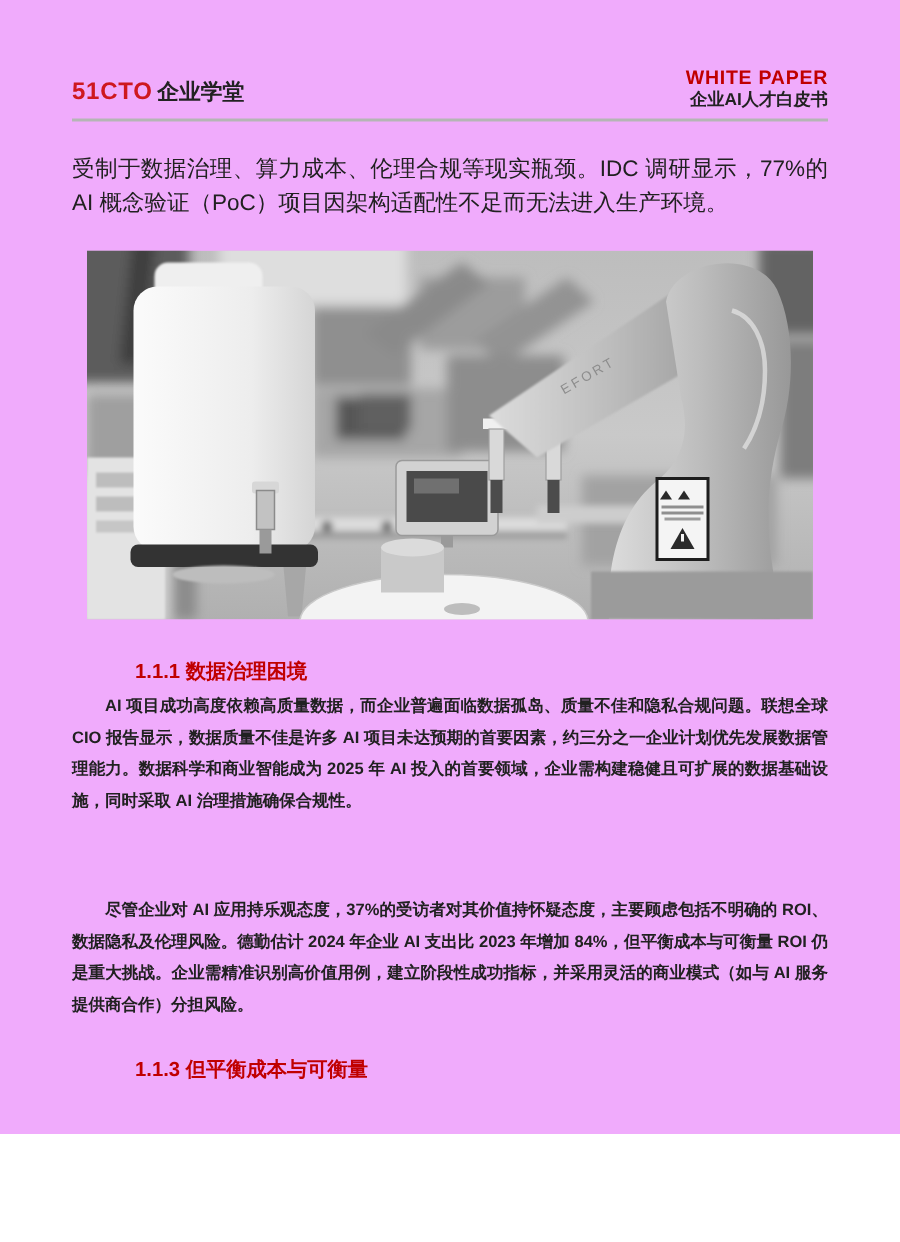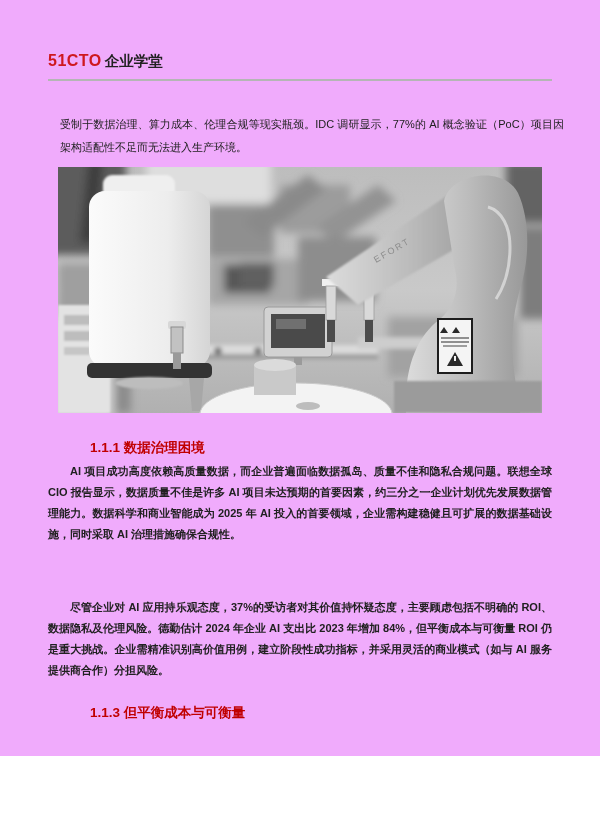--- a/index.html
+++ b/index.html
@@ -14,22 +14,22 @@
   
   .logo{position:absolute;left:48px;top:52px;white-space:nowrap;font-weight:bold;}
   .logo-brand{color:#ce181e;font-size:16px;letter-spacing:0.5px;}
   .logo-suffix{color:#222222;font-size:14.5px;margin-left:3px;}
   .header-right{position:absolute;right:48px;top:45px;text-align:right;line-height:1.15;}
   .wp-title{color:#c00000;font-size:13px;font-weight:bold;letter-spacing:0.5px;}
   .wp-sub{color:#222222;font-size:11.5px;font-weight:bold;margin-top:1px;}
   .header-rule{position:absolute;left:48px;right:48px;top:79px;height:2px;background:#b5b5b5;}
   
   .intro{
-    position:absolute;left:48px;top:101px;width:504px;margin:12px;
-    font-size:11px;line-height:23px;text-align:justify;color:#212121;
+    position:absolute;left:48px;top:101px;width:504px;margin:0;
+    font-size:15px;line-height:23px;text-align:justify;color:#212121;
   }
   .sec-h{
     position:absolute;left:80px;margin:10px;
     font-size:13.5px;font-weight:bold;color:#c00000;white-space:nowrap;
   }
   .sec-p{
     position:absolute;left:48px;width:504px;margin:0;
     font-size:11px;line-height:21px;text-align:justify;color:#212121;
     text-indent:2em;
     font-weight:bold;
@@ -45,20 +45,24 @@
   .figure{position:absolute;left:58px;top:167px;width:484px;height:246px;margin:0;overflow:hidden;}
   .figure svg{display:block;}
 </style>
 </head>
 <body>
 
 <div class="page">
 
   <div class="logo">
     <span class="logo-brand">51CTO</span><span class="logo-suffix">企业学堂</span>
+  </div>
+  <div class="header-right">
+    <div class="wp-title">WHITE PAPER</div>
+    <div class="wp-sub">企业AI人才白皮书</div>
   </div>
   <div class="header-rule"></div>
 
   <p class="intro">受制于数据治理、算力成本、伦理合规等现实瓶颈。IDC 调研显示，77%的 AI 概念验证（PoC）项目因架构适配性不足而无法进入生产环境。</p>
 
   <figure class="figure">
     <svg width="484" height="246" viewBox="0 0 484 246" xmlns="http://www.w3.org/2000/svg">
       <defs>
         <linearGradient id="bgg" x1="0" y1="0" x2="0" y2="1">
           <stop offset="0" stop-color="#bdbdbd"></stop>

